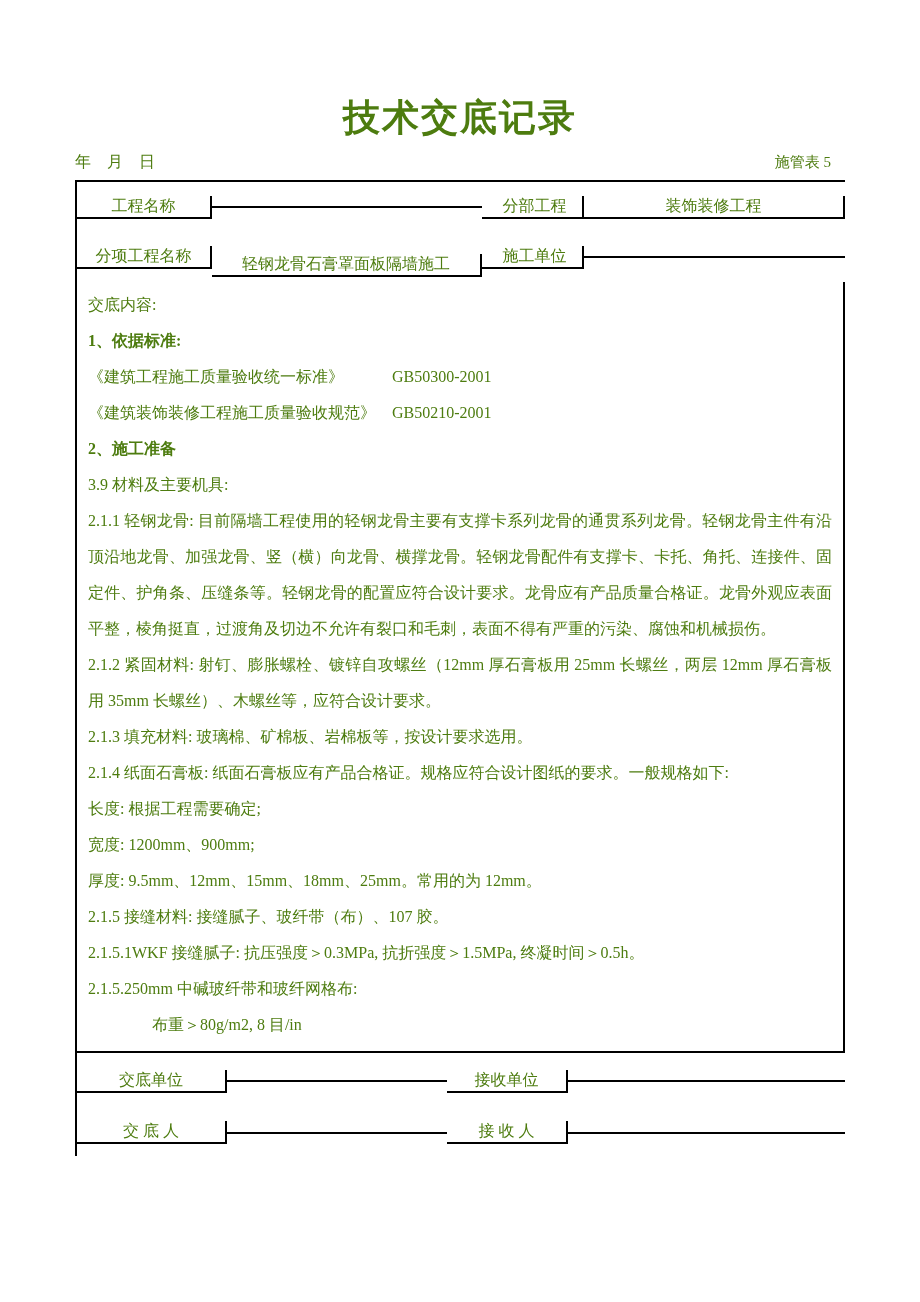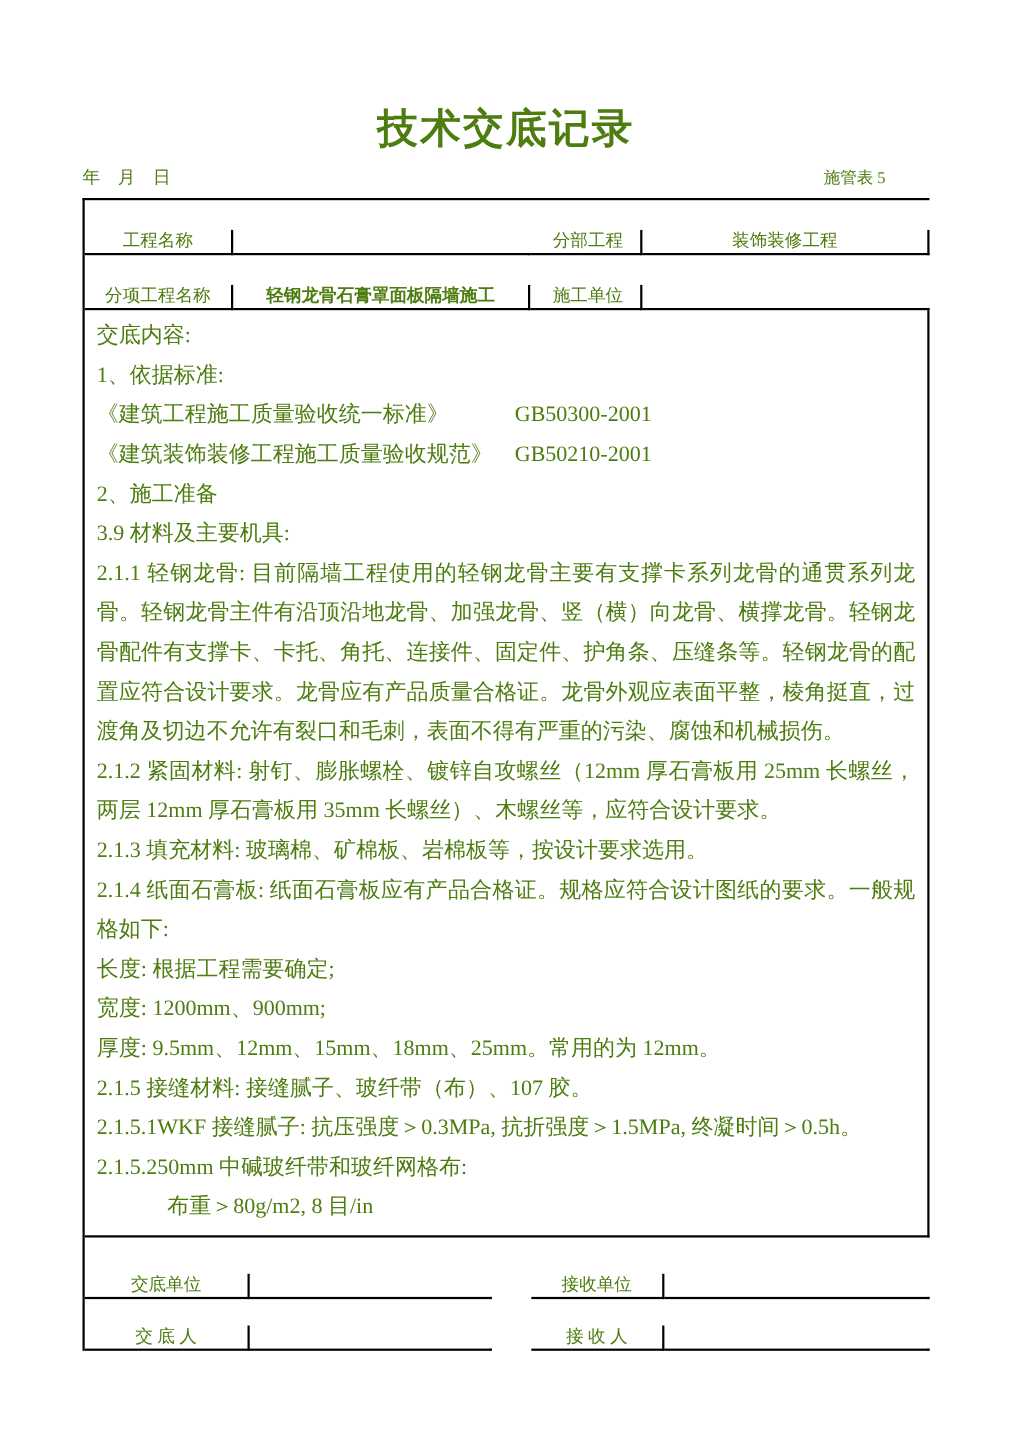--- a/index.html
+++ b/index.html
@@ -9,54 +9,54 @@
     position: relative; overflow: hidden; margin: 0 auto;
   }
   .title {
     margin: 0; padding-top: 96px; text-align: center;
     font-size: 37px; font-weight: bold; letter-spacing: 2px; line-height: 44px;
   }
   .subheader {
     width: 770px; margin: 10px auto 0; position: relative;
     text-align: left; font-size: 16px; height: 24px; line-height: 24px;
   }
-  .form-label { position: absolute; right: 40px; top: 0; font-size: 15px; margin-left: 36px; }
+  .form-label { position: absolute; right: 14px; top: 0; font-size: 15px; margin-left: 36px; }
   .doc-table {
     width: 770px; margin: 6px auto 0;
     border-top: 2px solid #000; border-left: 2px solid #000;
     box-sizing: border-box;
   }
-  .row { display: flex; align-items: flex-end; }
+  .row { display: flex; align-items: center; }
   .cell {
     border-right: 2px solid #000; border-bottom: 2px solid #000;
     box-sizing: border-box; display: flex; align-items: center;
     font-size: 16px; padding: 0 6px;
   }
   .cell.center { justify-content: center; text-align: center; }
   .info-row { height: 50px; }
   .c1 { width: 135px; }
   .c2 { width: 270px; }
   .c3 { width: 102px; padding-left: 11px; }
   .c4 { flex: 1; }
-  .bold-val { font-weight: bold; margin-top: 16px; }
+  .bold-val { font-weight: normal; margin-top: 16px; }
   .content-cell {
     border-right: 2px solid #000; border-bottom: 2px solid #000;
     box-sizing: border-box; min-height: 752px; padding: 5px 11px 8px 11px;
   }
   .para {
-    font-size: 20px; line-height: 36px; margin: 0;
+    font-size: 16px; line-height: 36px; margin: 0;
     text-align: justify; word-break: break-all;
   }
-  .para.bold { font-weight: normal; }
+  .para.bold { font-weight: bold; }
   .para.indent { padding-left: 64px; }
   .sign-row1 { height: 56px; }
   .sign-row2 { height: 47px; }
   .s1 { width: 150px; }
   .s2 { width: 220px; }
-  .s3 { width: 121px; margin-left: 36px; }
+  .s3 { width: 121px; }
   .s4 { flex: 1; }
 </style>
 </head>
 <body>
 
 <div class="page">
 
   <h1 class="title">技术交底记录</h1>
 
   <div class="subheader">

